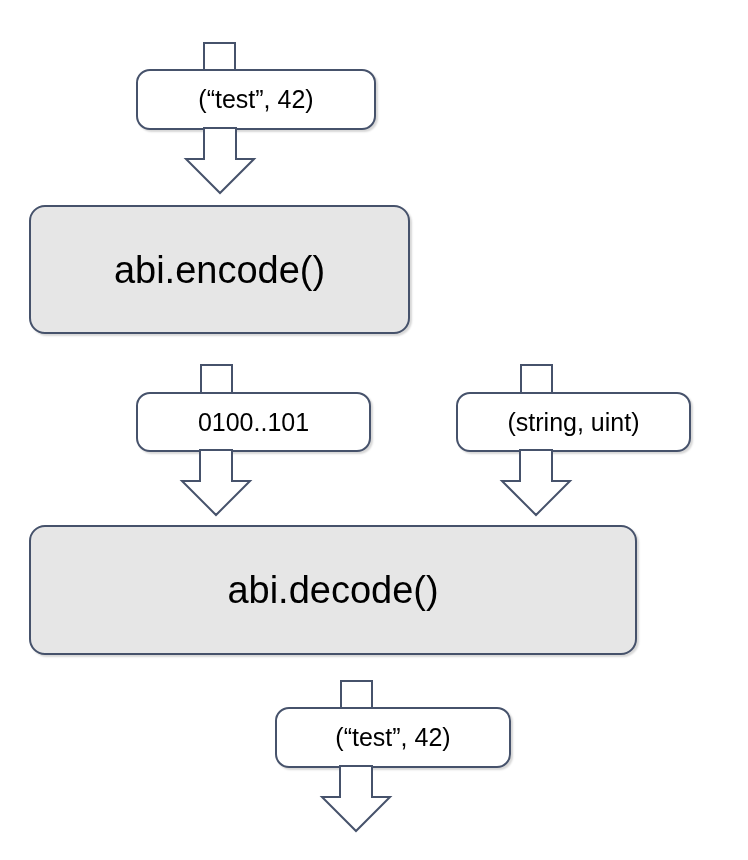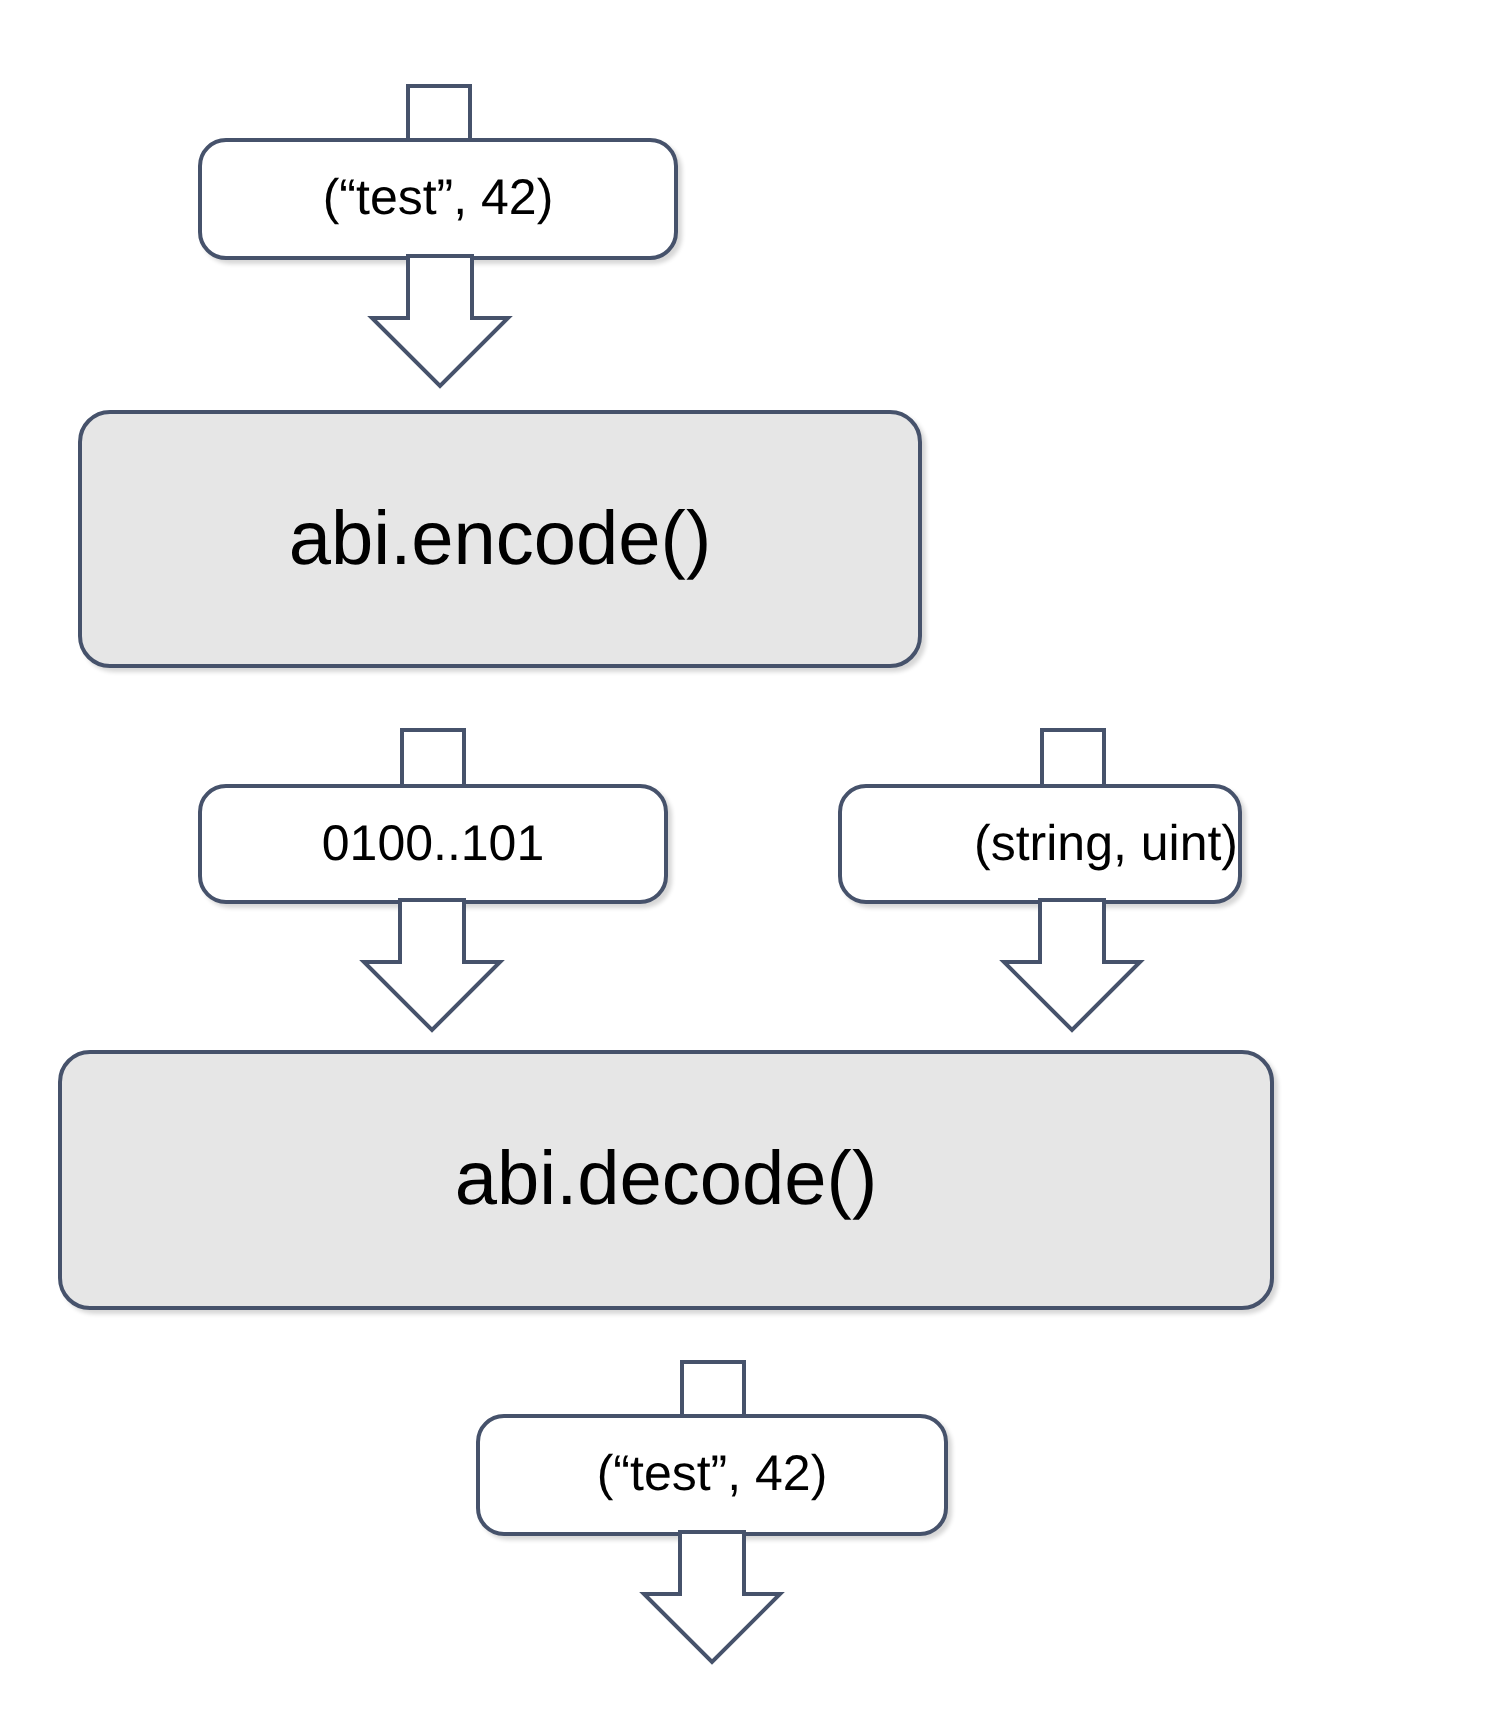--- a/index.html
+++ b/index.html
@@ -30,20 +30,21 @@
     color: #000000;
     text-align: center;
     white-space: nowrap;
     line-height: 1;
     box-shadow: 2px 2px 2px rgba(0,0,0,0.16);
   }
   .node.data-node {
     background: #ffffff;
     font-size: 25px;
     border-radius: 14px;
+    margin-left: 37px;
   }
   .node.process-node {
     background: #e6e6e6;
     font-size: 38px;
     border-radius: 16px;
   }
   .arrow {
     position: absolute;
     pointer-events: none;
   }
@@ -75,39 +76,39 @@
   <div class="node data-node" style="left:99px; top:69px; width:240px; height:61px;">
     <span>(“test”, 42)</span>
   </div>
 
   <div class="arrow" style="left:185px; top:128px; width:70px; height:66px;">
     <svg width="70" height="66" viewBox="0 0 70 66" aria-hidden="true">
       <path d="M19,0 L19,31 L1,31 L35,65 L69,31 L51,31 L51,0 Z"></path>
     </svg>
   </div>
 
-  <div class="node process-node" style="left:29px; top:205px; width:422px; height:129px;margin-left:10px;">
+  <div class="node process-node" style="left:29px; top:205px; width:381px; height:129px;">
     <span>abi.encode()</span>
   </div>
 
   <div class="stub" style="left:200px; top:364px; width:33px; height:29px;"></div>
 
   <div class="node data-node" style="left:99px; top:392px; width:235px; height:60px;">
     <span>0100..101</span>
   </div>
 
   <div class="arrow" style="left:181px; top:450px; width:70px; height:66px;">
     <svg width="70" height="66" viewBox="0 0 70 66" aria-hidden="true">
       <path d="M19,0 L19,31 L1,31 L35,65 L69,31 L51,31 L51,0 Z"></path>
     </svg>
   </div>
 
   <div class="stub" style="left:520px; top:364px; width:33px; height:29px;"></div>
 
-  <div class="node data-node" style="left:419px; top:392px; width:202px; height:60px;justify-content:flex-end;">
+  <div class="node data-node" style="left:419px; top:392px; width:235px; height:60px;">
     <span>(string, uint)</span>
   </div>
 
   <div class="arrow" style="left:501px; top:450px; width:70px; height:66px;">
     <svg width="70" height="66" viewBox="0 0 70 66" aria-hidden="true">
       <path d="M19,0 L19,31 L1,31 L35,65 L69,31 L51,31 L51,0 Z"></path>
     </svg>
   </div>
 
   <div class="node process-node" style="left:29px; top:525px; width:608px; height:130px;">

